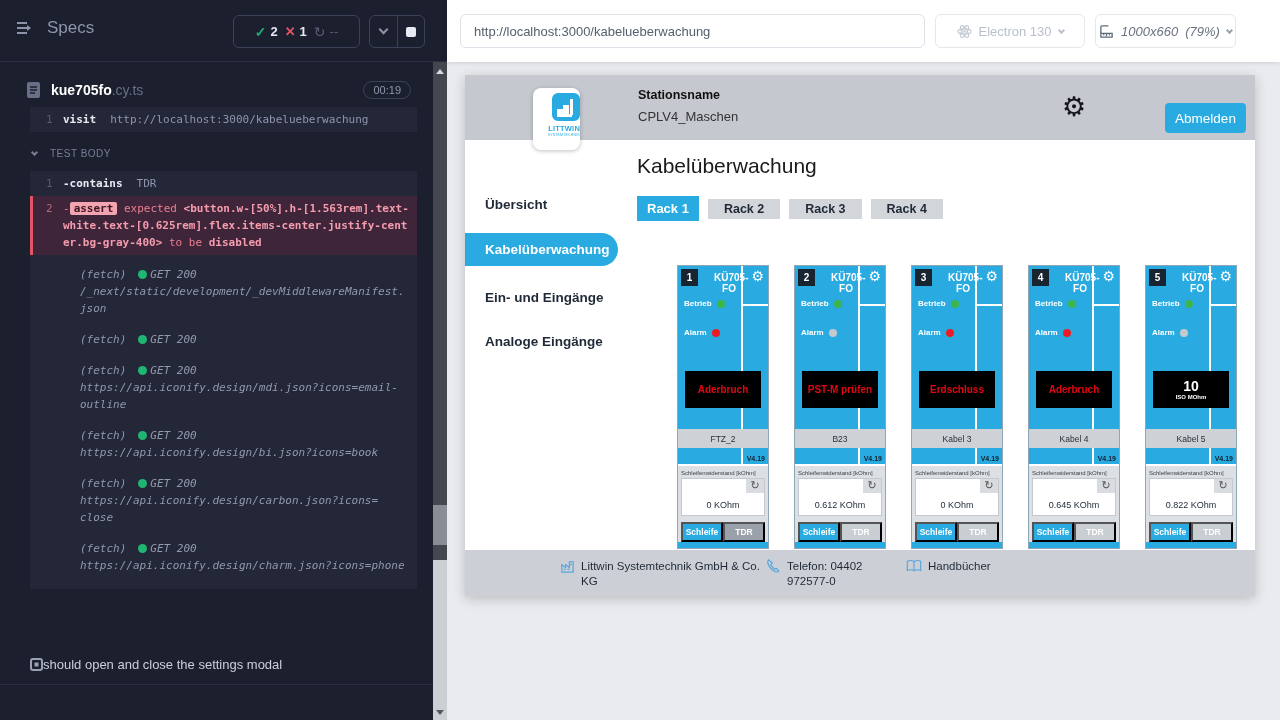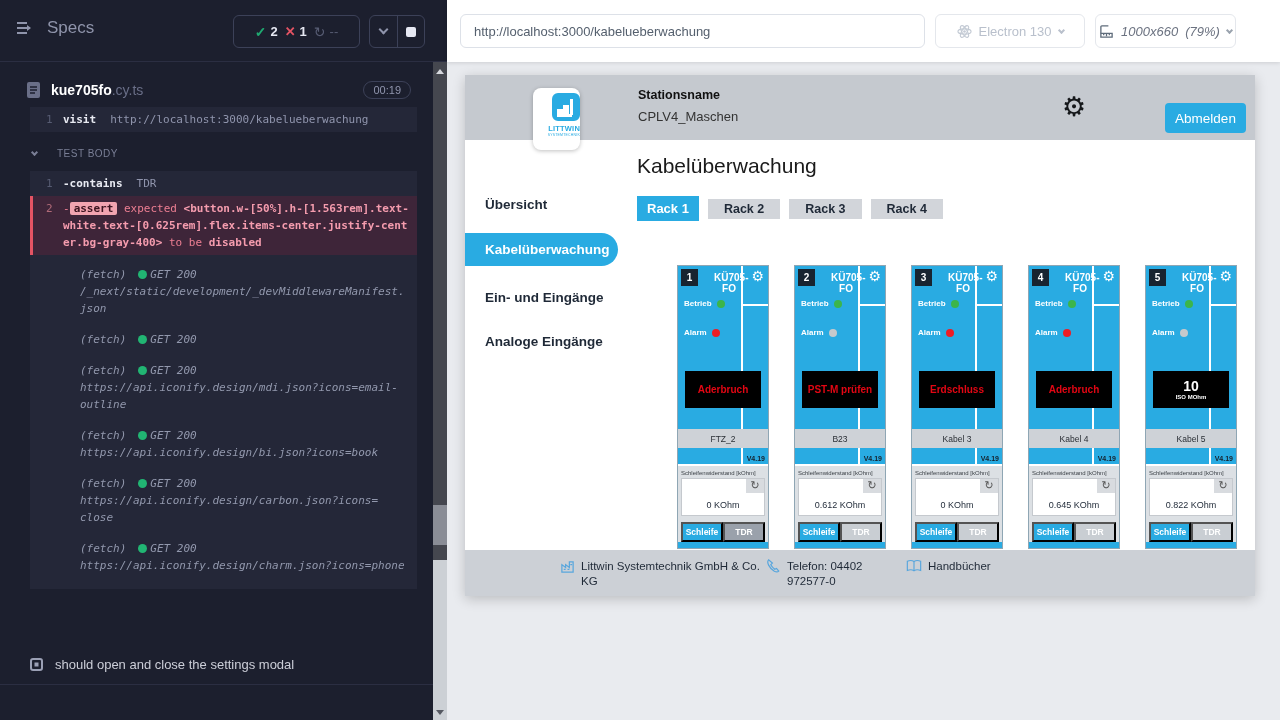--- a/index.html
+++ b/index.html
@@ -30,37 +30,37 @@
   .spec-ext { color:#6a6f88; font-size:14px; }
   .spec-time { margin-left:auto; border:1px solid #3c4158; border-radius:11px; padding:2px 9px; font-size:11px; color:#9095ad; }
 
   .cmd-area { position:absolute; top:107px; left:0; width:433px; font-family:"DejaVu Sans Mono", monospace; font-size:11px; line-height:17px; }
   .cmd-block { margin:0 16px 0 30px; background:#242738; border-left:3px solid transparent; }
   .cmd-row { display:flex; padding:4px 0; }
   .cmd-num { width:30px; flex:0 0 30px; padding-left:13px; color:#575c73; }
   .cmd-body { flex:1; padding-right:4px; color:#9095ad; overflow:hidden; white-space:nowrap; }
   .cmd-name { color:#e8eaf2; font-weight:bold; margin-right:14px; }
   .cmd-arg { color:#9095ad; }
-  .section-label { display:flex; align-items:center; gap:20px; margin:13px 0 9px 32px; color:#7a7f96; font-size:10px;
+  .section-label { display:flex; align-items:center; gap:13px; margin:13px 0 9px 32px; color:#7a7f96; font-size:10px;
     font-family:"Liberation Sans",sans-serif; letter-spacing:.5px; }
   .section-label .chev { width:5px; height:5px; border-color:#7a7f96; margin-top:-3px; }
 
   .assert-block { margin:0 16px 0 30px; background:#3e2539; border-left:3px solid #e45464; }
   .assert-block .cmd-num { color:#b06a78; }
   .assert-body { flex:1; padding-right:4px; color:#ee7f93; word-break:break-all; white-space:normal; }
   .assert-chip { background:#f2a4b0; color:#3d1420; font-weight:bold; padding:0 4px; border-radius:2px; }
   .assert-sel { font-weight:bold; color:#f59cae; }
   .assert-state { font-weight:bold; color:#f59cae; }
 
   .fetch-block { margin:0 16px 0 30px; background:#242738; padding:4px 0 8px 0; }
   .fetch-entry { padding:7px 6px 7px 50px; font-style:italic; color:#9298ad; overflow-wrap:anywhere; width:100%; }
   .fetch-dot { display:inline-block; width:9px; height:9px; border-radius:50%; background:#21b573; margin:0 3px -1px 12px; }
 
   .rep-bottom { position:absolute; left:0; top:645px; width:433px; height:75px; background:#1c1f2e; }
-  .next-test { display:flex; align-items:center; gap:12px; padding:12px 0 0 30px; color:#ccced8; font-size:13px; }
+  .next-test { display:flex; align-items:center; gap:0; padding:12px 0 0 30px; color:#ccced8; font-size:13px; }
   .rep-divider { margin-top:12px; border-top:1px solid #2b2e42; }
 
   .rep-scroll { position:absolute; right:0; top:62px; width:14px; height:658px; background:#45474f; }
   .sb-low { position:absolute; left:0; bottom:0; width:14px; height:160px; background:#ccd0d5; }
   .sb-thumb { position:absolute; left:0; top:443px; width:14px; height:40px; background:#8a8d96; }
   .sb-up { position:absolute; left:3px; top:7px; width:0; height:0; border-left:4px solid transparent; border-right:4px solid transparent; border-bottom:5px solid #d6d8dd; }
   .sb-down { position:absolute; left:3px; bottom:5px; width:0; height:0; border-left:4px solid transparent; border-right:4px solid transparent; border-top:5px solid #555861; }
 
   
   .workspace { position:absolute; left:447px; top:0; width:833px; height:720px; }

